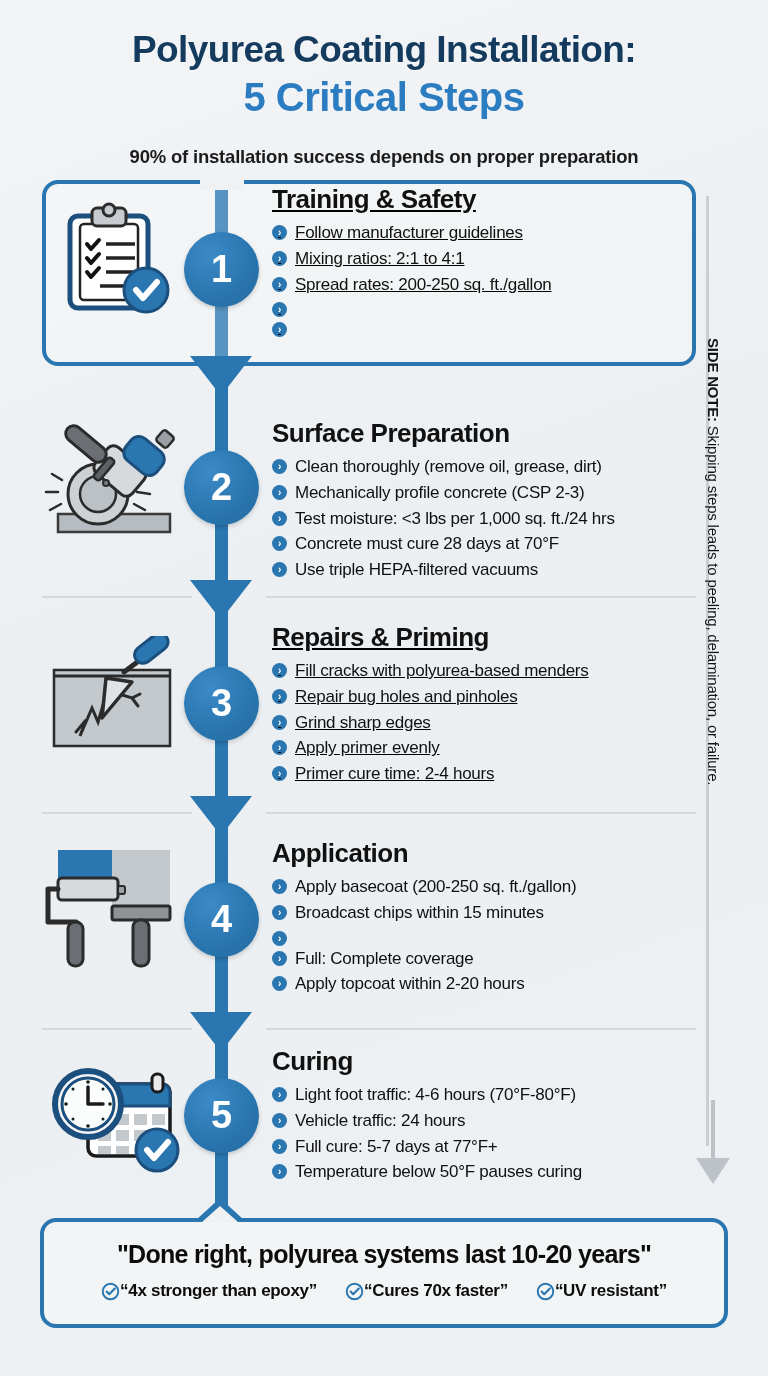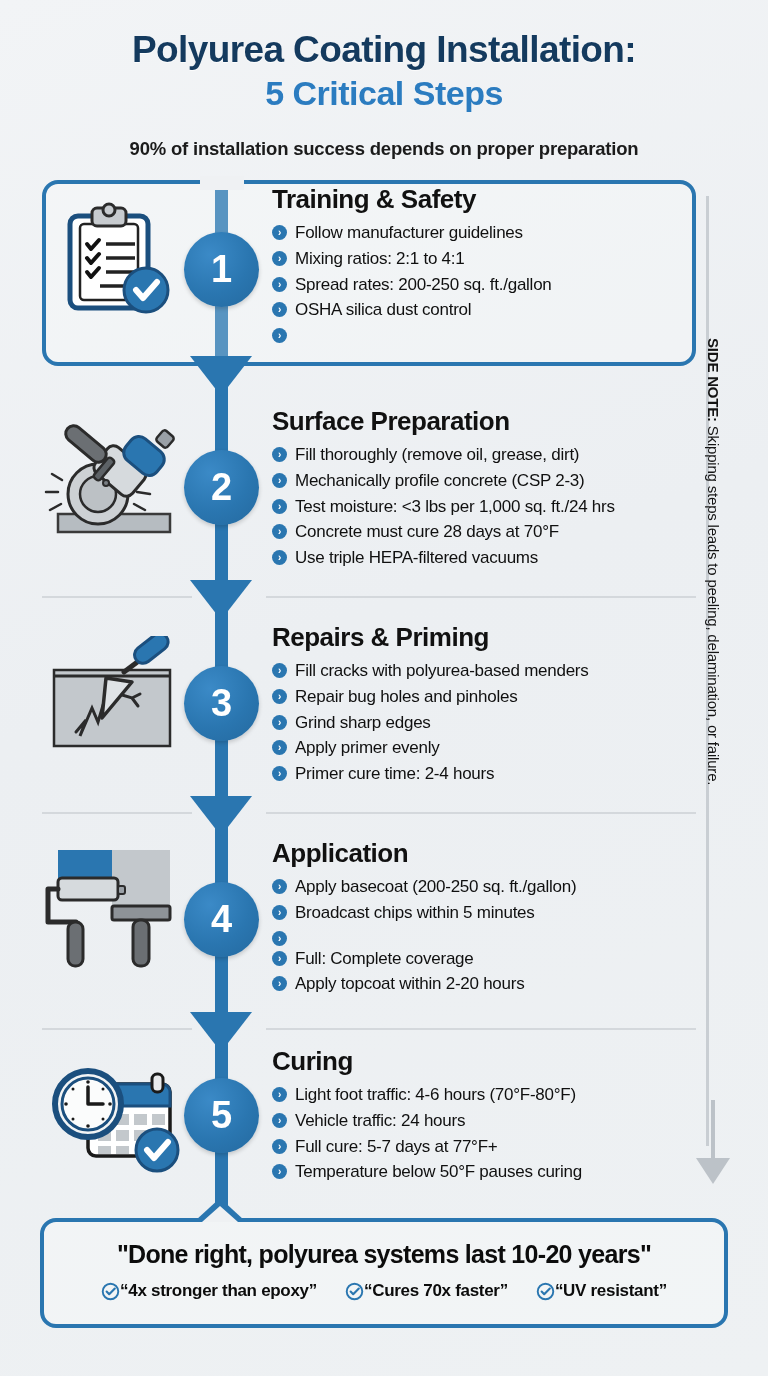--- a/index.html
+++ b/index.html
@@ -16,21 +16,21 @@
   }
 
   
   .header { position:absolute; left:0; top:30px; width:768px; text-align:center; }
   .title-1 {
     font-size: 37px; font-weight: 800; color:#143a5e;
     letter-spacing:-0.6px; line-height:1.08;
     text-shadow: 0 1px 1px rgba(255,255,255,.8);
   }
   .title-2 {
-    font-size: 34px; font-weight: 800; color:#2b7cc0;
+    font-size: 40px; font-weight: 800; color:#2b7cc0;
     letter-spacing:-0.5px; line-height:1.25; margin-top:2px;
   }
   .subtitle {
     margin-top: 24px;
     font-size: 18.5px; font-weight: 600; color:#1b1b1b;
     letter-spacing:-0.2px;
   }
 
   
   .timeline-line {
@@ -198,38 +198,37 @@
         <path d="M47 60l4 5 8-9" stroke="#111" stroke-width="4" fill="none" stroke-linecap="round" stroke-linejoin="round"></path>
         <path d="M47 74l4 5 8-9" stroke="#111" stroke-width="4" fill="none" stroke-linecap="round" stroke-linejoin="round"></path>
         <line x1="66" y1="46" x2="95" y2="46" stroke="#222" stroke-width="3.5"></line>
         <line x1="66" y1="60" x2="95" y2="60" stroke="#222" stroke-width="3.5"></line>
         <line x1="66" y1="74" x2="95" y2="74" stroke="#222" stroke-width="3.5"></line>
         <line x1="60" y1="88" x2="88" y2="88" stroke="#222" stroke-width="3.5"></line>
         <circle cx="106" cy="92" r="22" fill="#2a76b0" stroke="#1b4f7e" stroke-width="3"></circle>
         <path d="M96 92l7 8 14-16" stroke="#fff" stroke-width="6" fill="none" stroke-linecap="round" stroke-linejoin="round"></path>
       </svg>
     </div>
-    <div class="step-body" style="top:0;">
+    <div class="step-body" style="top:0;text-decoration:underline;">
       <div class="step-title">Training &amp; Safety</div>
       <ul class="bullets">
         <li>
             <span class="bul">›</span>
             <span>Follow manufacturer guidelines</span>
           </li>
         <li>
             <span class="bul">›</span>
             <span>Mixing ratios: 2:1 to 4:1</span>
           </li>
         <li>
             <span class="bul">›</span>
             <span>Spread rates: 200-250 sq. ft./gallon</span>
           </li>
         <li>
             <span class="bul">›</span>
-            <span>OSHA silica dust control</span>
           </li>
         <li>
             <span class="bul">›</span>
           </li>
       </ul>
     </div>
   </div>
 
   <div class="step" style="top:406px;">
     <div class="step-icon" style="top:12px;">
@@ -246,26 +245,26 @@
           <line x1="94" y1="86" x2="105" y2="92"></line>
         </g>
         <rect x="56" y="36" width="48" height="34" rx="8" transform="rotate(40 80 53)" fill="#d6dadd" stroke="#2b2b2b" stroke-width="3"></rect>
         <rect x="84" y="24" width="40" height="28" rx="10" transform="rotate(40 104 38)" fill="#2a76b0" stroke="#1b4f7e" stroke-width="3"></rect>
         <rect x="118" y="14" width="14" height="14" rx="3" transform="rotate(40 125 21)" fill="#9aa0a6" stroke="#2b2b2b" stroke-width="2.5"></rect>
         <rect x="22" y="18" width="48" height="16" rx="8" transform="rotate(40 46 26)" fill="#6b6f73" stroke="#2b2b2b" stroke-width="3"></rect>
         <rect x="60" y="38" width="8" height="26" rx="3" transform="rotate(40 64 51)" fill="#5d6266" stroke="#2b2b2b" stroke-width="2.5"></rect>
         <circle cx="66" cy="65" r="3" fill="#7a7f84" stroke="#2b2b2b" stroke-width="2"></circle>
       </svg>
     </div>
-    <div class="step-body" style="top:0;">
+    <div class="step-body" style="top:12px;">
       <div class="step-title">Surface Preparation</div>
       <ul class="bullets">
         <li>
             <span class="bul">›</span>
-            <span>Fill thoroughly (remove oil, grease, dirt)</span>
+            <span>Clean thoroughly (remove oil, grease, dirt)</span>
           </li>
         <li>
             <span class="bul">›</span>
             <span>Mechanically profile concrete (CSP 2-3)</span>
           </li>
         <li>
             <span class="bul">›</span>
             <span>Test moisture: &lt;3 lbs per 1,000 sq. ft./24 hrs</span>
           </li>
         <li>
@@ -285,21 +284,21 @@
       <svg width="150" height="125" viewBox="0 0 150 125">
         <rect x="14" y="34" width="116" height="76" fill="#c3c8cc" stroke="#2b2b2b" stroke-width="2.5"></rect>
         <line x1="14" y1="40" x2="130" y2="40" stroke="#2b2b2b" stroke-width="3"></line>
         <path d="M70 46 L58 86 L52 72 L40 100 L46 84 L36 96" stroke="#2b2b2b" stroke-width="3" fill="none" stroke-linecap="round"></path>
         <path d="M72 56 L92 62 L100 58 M92 62 L98 70" stroke="#2b2b2b" stroke-width="3" fill="none" stroke-linecap="round"></path>
         <path d="M66 42 L92 46 L62 82 Z" fill="#dfe3e6" stroke="#2b2b2b" stroke-width="3.5" stroke-linejoin="round"></path>
         <path d="M84 36 L100 24" stroke="#2b2b2b" stroke-width="5" fill="none" stroke-linecap="round"></path>
         <rect x="92" y="4" width="38" height="17" rx="8.5" transform="rotate(-38 111 12)" fill="#2a76b0" stroke="#1b4f7e" stroke-width="3"></rect>
       </svg>
     </div>
-    <div class="step-body" style="top:0;">
+    <div class="step-body" style="top:0;text-decoration:underline;">
       <div class="step-title">Repairs &amp; Priming</div>
       <ul class="bullets">
         <li>
             <span class="bul">›</span>
             <span>Fill cracks with polyurea-based menders</span>
           </li>
         <li>
             <span class="bul">›</span>
             <span>Repair bug holes and pinholes</span>
           </li>
@@ -334,21 +333,21 @@
     </div>
     <div class="step-body" style="top:0;">
       <div class="step-title">Application</div>
       <ul class="bullets">
         <li>
             <span class="bul">›</span>
             <span>Apply basecoat (200-250 sq. ft./gallon)</span>
           </li>
         <li>
             <span class="bul">›</span>
-            <span>Broadcast chips within 5 minutes</span>
+            <span>Broadcast chips within 15 minutes</span>
           </li>
         <li>
             <span class="bul">›</span>
           </li>
         <li>
             <span class="bul">›</span>
             <span>Full: Complete coverage</span>
           </li>
         <li>
             <span class="bul">›</span>

